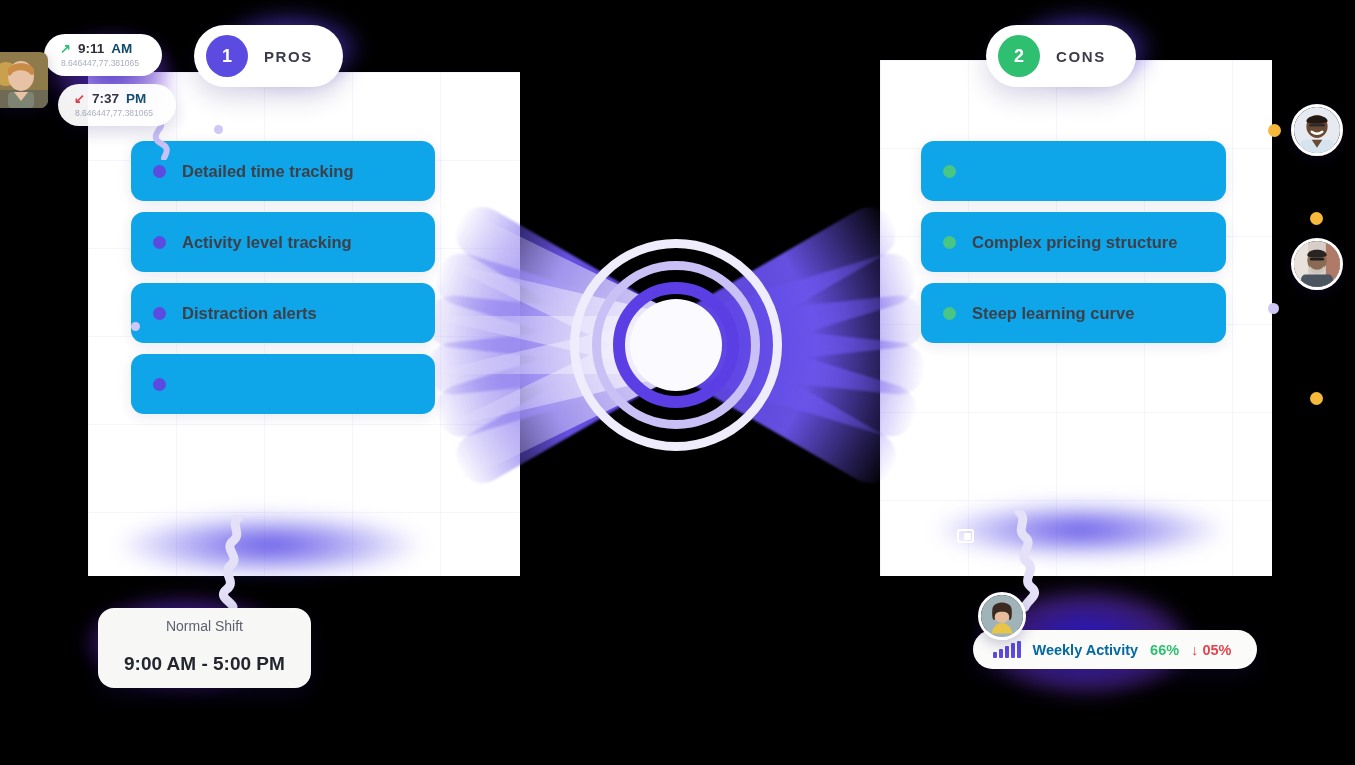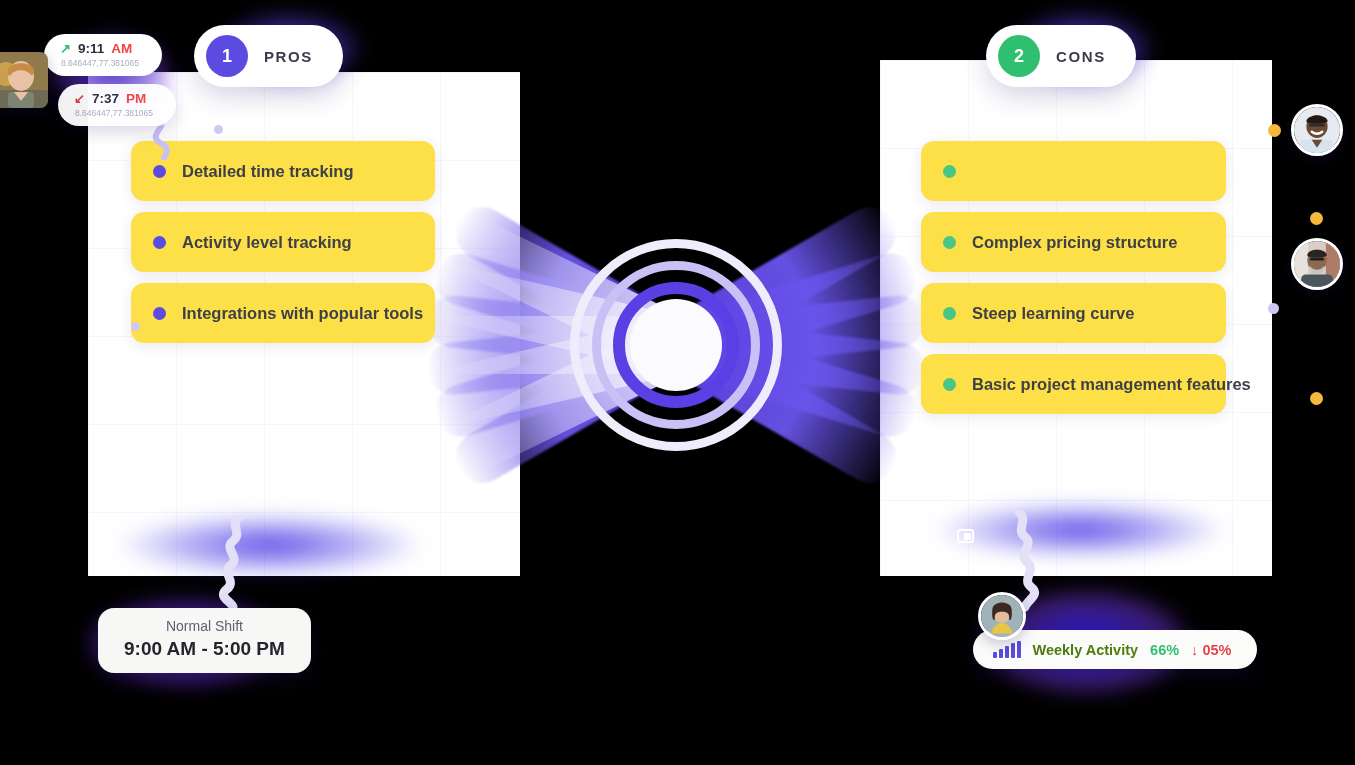--- a/index.html
+++ b/index.html
@@ -89,63 +89,63 @@
   #halo-botL { left:60px;  top:500px; width:420px; height:90px;
       background: radial-gradient(closest-side, rgba(52,36,226,.8), rgba(91,63,228,0) 74%);}
   #halo-botR { left:880px; top:490px; width:400px; height:80px;
       background: radial-gradient(closest-side, rgba(52,36,226,.8), rgba(91,63,228,0) 74%);}
 
   
   .col { position:absolute; display:flex; flex-direction:column; gap:11px; z-index:12; }
   #col-pros { left:131px; top:141px; width:304px; }
   #col-cons { left:921px; top:141px; width:305px; }
   .item {
-    background:#fde047; border-radius:13px; height:60px;
+    background:#0ea5e9; border-radius:13px; height:60px;
     display:flex; align-items:center; gap:16px; padding:0 22px;
     box-shadow: 0 3px 14px rgba(40,25,110,.10);
   }
   .item .dot { width:13px; height:13px; border-radius:50%; flex:0 0 auto; }
   #col-pros .dot { background:#5B4BE0; }
   #col-cons .dot { background:#49C584; }
   .item .txt { font-size:16.5px; font-weight:700; color:#3E4049; white-space:nowrap; }
 
   
   #time-stack { position:absolute; left:44px; top:34px; z-index:22; }
   .time-card {
     background:#fff; border-radius:30px; padding:7px 22px 8px 16px;
     box-shadow:0 6px 18px rgba(40,25,110,.18); margin-bottom:8px; width:118px;
   }
   .time-card .row1 { display:flex; align-items:center; gap:7px; }
   .time-card .arrow { font-size:13px; font-weight:700; line-height:1; }
   .time-card .up   { color:#2FBF71; }
   .time-card .down { color:#E4434B; }
   .time-card .hm { font-size:13.5px; font-weight:700; color:#2C2E38; }
-  .time-card .mer{ font-size:13.5px; font-weight:700; color:#ef4444; }
+  .time-card .mer{ font-size:13.5px; font-weight:700; color:#0c4a6e; }
   .time-card .coord { font-size:8.5px; color:#A9AEBC; margin-top:2px; text-align:center; }
   #time-card-2 { opacity:.95; }
 
   
   #shift-card {
     position:absolute; left:98px; top:608px; z-index:22;
     background:#F7F7F5; border-radius:16px; padding:10px 26px 13px;
     box-shadow:0 8px 22px rgba(30,18,90,.28); text-align:center;
   }
-  #shift-card .lbl  { font-size:14px; color:#5E6170; margin-bottom:4px; }
+  #shift-card .lbl  { font-size:14px; color:#5E6170; margin-bottom:19px; }
   #shift-card .time { font-size:19px; font-weight:700; color:#24262F; white-space:nowrap; }
 
   
   #week-card {
     position:absolute; left:973px; top:630px; z-index:22;
     background:#FBFBFA; border-radius:26px; padding:11px 26px 11px 20px;
     display:flex; align-items:center; gap:12px;
     box-shadow:0 8px 22px rgba(30,18,90,.26);
   }
   #week-card .bars { display:flex; align-items:flex-end; gap:2.5px; height:17px; }
   #week-card .bars i { width:3.5px; background:#5B4BE0; border-radius:1px; display:block; }
-  #week-card .label { font-size:14.5px; font-weight:700; color:#4d7c0f; }
+  #week-card .label { font-size:14.5px; font-weight:700; color:#0369a1; }
   #week-card .pct   { font-size:14.5px; font-weight:700; color:#2FBF71; }
   #week-card .delta { font-size:14.5px; font-weight:700; color:#E4434B; }
 
   
   .avatar { position:absolute; border-radius:50%; overflow:hidden; z-index:24;
             box-shadow:0 4px 14px rgba(30,18,90,.25); }
   .avatar .face { width:100%; height:100%; }
   #av-left  { left:-8px; top:52px; width:56px; height:56px; border-radius:8px; }
   #av-week  { left:978px; top:592px; width:48px; height:48px; border:3px solid #fff; }
   #av-r1    { left:1291px; top:104px; width:52px; height:52px; border:3px solid #fff; }
@@ -224,39 +224,38 @@
       <div class="item">
         <span class="dot"></span>
         <span class="txt">Detailed time tracking</span>
       </div>
       <div class="item">
         <span class="dot"></span>
         <span class="txt">Activity level tracking</span>
       </div>
       <div class="item">
         <span class="dot"></span>
-        <span class="txt">Integrations with popular tools</span>
+        <span class="txt">Distraction alerts</span>
+      </div>
+      <div class="item">
+        <span class="dot"></span>
       </div>
     </div>
 
   <div class="col" id="col-cons">
       <div class="item">
         <span class="dot"></span>
       </div>
       <div class="item">
         <span class="dot"></span>
         <span class="txt">Complex pricing structure</span>
       </div>
       <div class="item">
         <span class="dot"></span>
         <span class="txt">Steep learning curve</span>
-      </div>
-      <div class="item">
-        <span class="dot"></span>
-        <span class="txt">Basic project management features</span>
       </div>
     </div>
 
   <div id="time-stack">
       <div class="time-card" style="margin-left: 0px;">
         <div class="row1">
           <span class="arrow up">↗</span>
           <span class="hm">9:11</span>
           <span class="mer">AM</span>
         </div>

